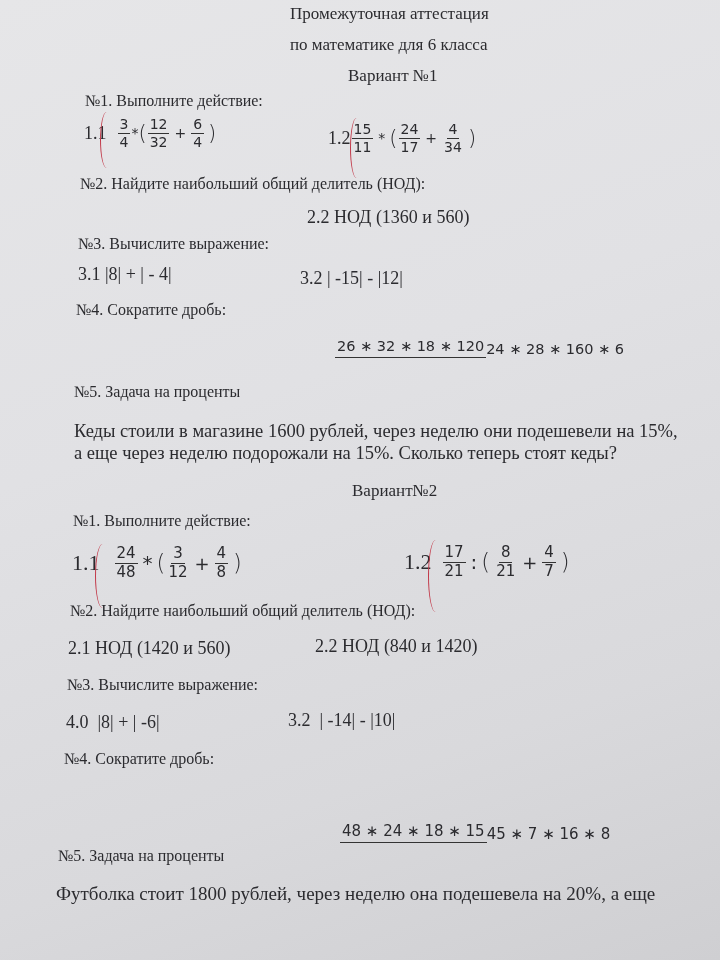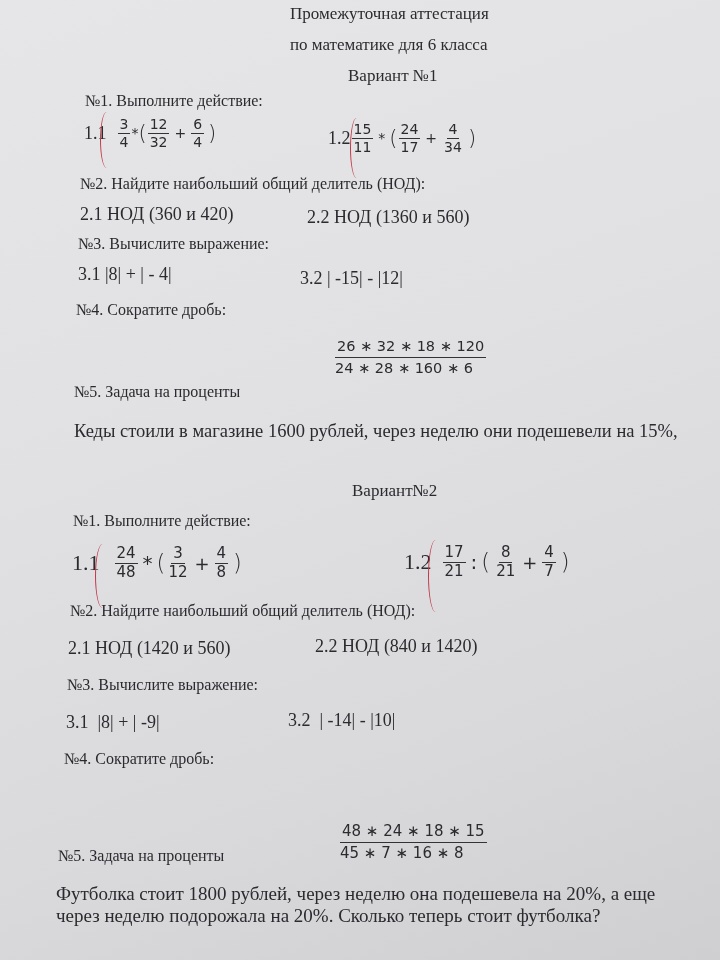--- a/index.html
+++ b/index.html
@@ -17,21 +17,21 @@
   .t { font-size: 18px; }
   .big { font-size: 22px; }
   .para { font-size: 18.5px; line-height: 24px; font-family: Liberation Serif, serif; }
   .frac { display: inline-flex; flex-direction: column; align-items: center; vertical-align: middle; font-family: "DejaVu Sans", sans-serif; line-height: 1.05; margin: 0 1px; }
   .frac .num { border-bottom: 1.3px solid #333; padding: 0 2px 1px; }
   .frac .den { padding: 1px 2px 0; }
   .expr { display: inline-flex; align-items: center; font-family: "DejaVu Sans", sans-serif; }
   .op { margin: 0 4px; }
   .paren { font-size: 1.5em; font-family: "DejaVu Sans", sans-serif; font-weight: 300; line-height: 1; }
   .mark { position: absolute; border-left: 1.5px solid #c23a4a; border-radius: 50%; }
-  .longfrac { display: inline-flex; flex-direction: column; align-items: flex-start; font-family: "DejaVu Sans", sans-serif; font-size: 14.5px; line-height: 1.15; }
+  .longfrac { display: inline-flex; flex-direction: row; align-items: flex-end; font-family: "DejaVu Sans", sans-serif; font-size: 14.5px; line-height: 1.15; }
   .longfrac .num { border-bottom: 1.4px solid #333; padding: 0 2px 2px; }
   .longfrac .den { padding-top: 2px; }
 </style>
 </head>
 <body>
 
 <div class="page">
 
   <div class="abs title" style="left:290px; top:4px;">Промежуточная аттестация</div>
   <div class="abs title" style="left:290px; top:35px;">по математике для 6 класса</div>
@@ -80,37 +80,37 @@
       <span class="frac">
           <span class="num">4</span>
           <span class="den">34</span>
         </span>
       <span class="paren" style="margin-left:3px;">)</span>
     </span>
   </div>
   <div class="mark" style="left:350px; top:118px; width:12px; height:60px;"></div>
 
   <div class="abs h" style="left:80px; top:175px;">№2. Найдите наибольший общий делитель (НОД):</div>
-  <div class="abs t" style="left:80px; top:204px;">2.1 НОД (360 и 420)</div>
   <div class="abs t" style="left:307px; top:207px;">2.2 НОД (1360 и 560)</div>
 
   <div class="abs h" style="left:78px; top:235px;">№3. Вычислите выражение:</div>
   <div class="abs t" style="left:78px; top:264px;">3.1 |8| + | - 4|</div>
   <div class="abs t" style="left:300px; top:268px;">3.2 | -15| - |12|</div>
 
   <div class="abs h" style="left:76px; top:301px;">№4. Сократите дробь:</div>
   <div class="abs" style="left:335px; top:337px;">
     <div class="longfrac">
       <span class="num">26 ∗ 32 ∗ 18 ∗ 120</span>
       <span class="den">24 ∗ 28 ∗ 160 ∗ 6</span>
     </div>
   </div>
 
   <div class="abs h" style="left:74px; top:383px;">№5. Задача на проценты</div>
   <div class="abs para" style="left:74px; top:419px;">Кеды стоили в магазине 1600 рублей, через неделю они подешевели на 15%,</div>
+  <div class="abs para" style="left:74px; top:441px;">а еще через неделю подорожали на 15%. Сколько теперь стоят кеды?</div>
 
   <div class="abs title" style="left:352px; top:481px;">Вариант№2</div>
 
   <div class="abs h" style="left:73px; top:512px;">№1. Выполните действие:</div>
 
   <div class="abs big" style="left:72px; top:546px; display:flex; align-items:center;">
     <span>1.1</span>
     <span class="expr" style="font-size:15px; margin-left:14px;">
       <span class="frac">
           <span class="num">24</span>
@@ -153,28 +153,27 @@
       <span class="paren" style="margin-left:4px;">)</span>
     </span>
   </div>
   <div class="mark" style="left:428px; top:540px; width:14px; height:72px;"></div>
 
   <div class="abs h" style="left:70px; top:602px;">№2. Найдите наибольший общий делитель (НОД):</div>
   <div class="abs t" style="left:68px; top:638px;">2.1 НОД (1420 и 560)</div>
   <div class="abs t" style="left:315px; top:636px;">2.2 НОД (840 и 1420)</div>
 
   <div class="abs h" style="left:67px; top:676px;">№3. Вычислите выражение:</div>
-  <div class="abs t" style="left:66px; top:712px; white-space:pre;">3.1  |8| + | -9|</div>
+  <div class="abs t" style="left:66px; top:712px; white-space:pre;">4.0  |8| + | -6|</div>
   <div class="abs t" style="left:288px; top:710px; white-space:pre;">3.2  | -14| - |10|</div>
 
   <div class="abs h" style="left:64px; top:750px;">№4. Сократите дробь:</div>
   <div class="abs" style="left:340px; top:786px;margin-top:36px;">
     <div class="longfrac" style="font-size:15px;">
       <span class="num">48 ∗ 24 ∗ 18 ∗ 15</span>
       <span class="den">45 ∗ 7 ∗ 16 ∗ 8</span>
     </div>
   </div>
 
   <div class="abs h" style="left:58px; top:847px;">№5. Задача на проценты</div>
   <div class="abs para" style="left:56px; top:882px; font-size:19px;">Футболка стоит 1800 рублей, через неделю она подешевела на 20%, а еще</div>
-  <div class="abs para" style="left:56px; top:904px; font-size:19px;">через неделю подорожала на 20%. Сколько теперь стоит футболка?</div>
 
 </div>
 
 </body></html>

